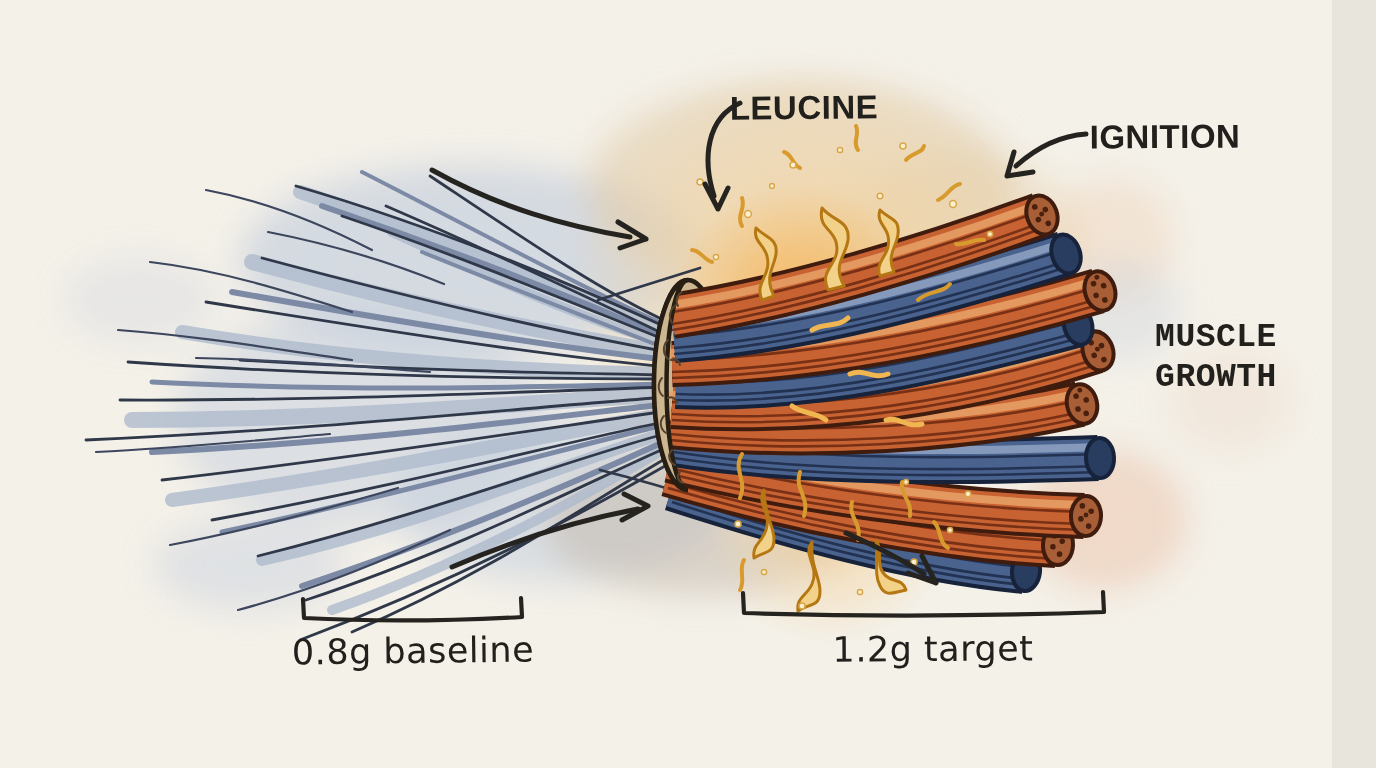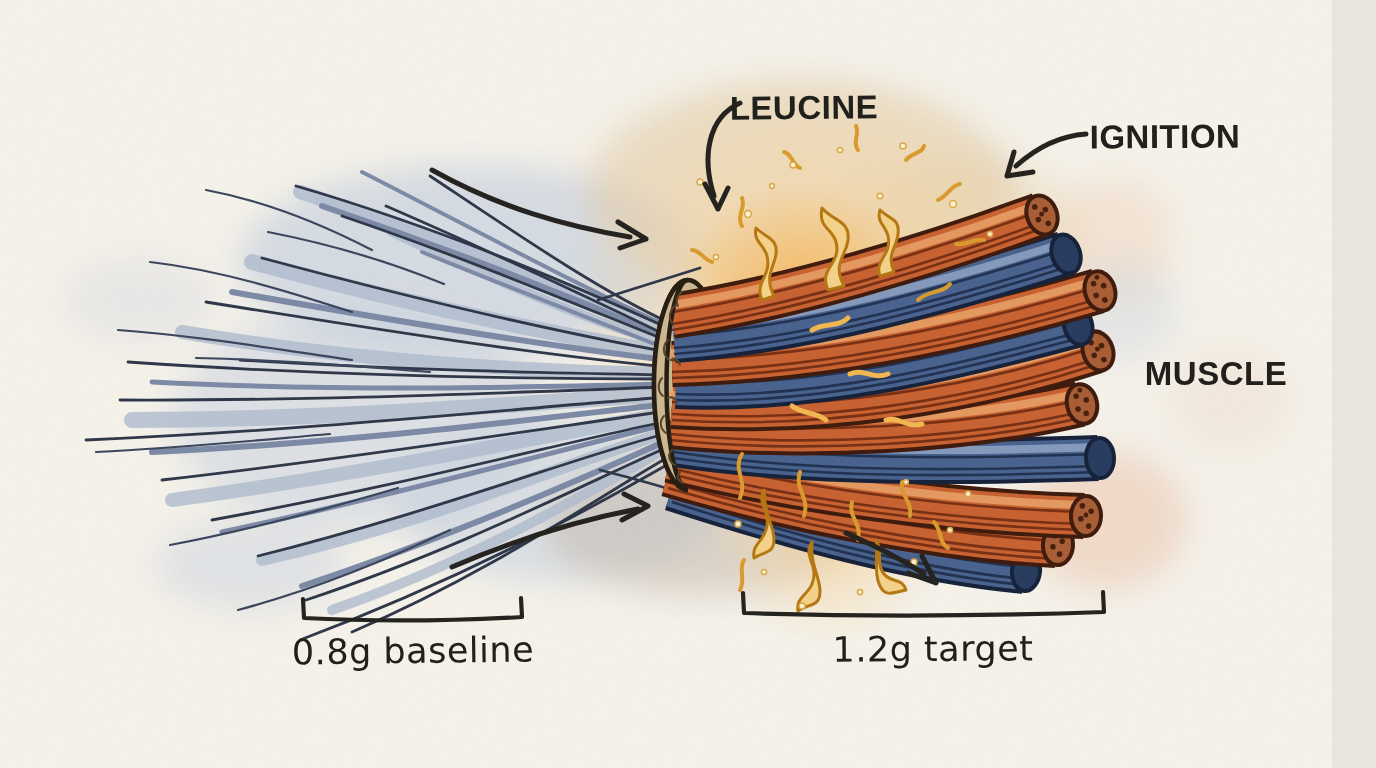--- a/index.html
+++ b/index.html
@@ -5,21 +5,21 @@
   html,body{margin:0;padding:0;background:#e8e5dd;}
   .stage{position:relative;width:1332px;height:768px;overflow:hidden;
          background:var(--paper,#f6f3eb);font-family:"Liberation Sans",sans-serif;}
   .stage svg{position:absolute;left:0;top:0;}
   .label{position:absolute;color:var(--ink,#22201c);text-align:center;user-select:none;}
   .caps{font-weight:700;font-size:33px;line-height:40px;letter-spacing:.5px;}
   .hand{font-family:"DejaVu Sans",sans-serif;font-size:35px;font-weight:400;letter-spacing:.5px;}
   #lbl-leucine{left:704px;top:88px;width:200px;transform:rotate(-.6deg);}
   #lbl-ignition{left:1065px;top:117px;width:200px;transform:rotate(-.4deg);}
   #lbl-anabolic{left:60px;top:344px;width:250px;}
-  #lbl-growth{left:1116px;top:354px;width:200px;}
+  #lbl-growth{left:1116px;top:318px;width:200px;font-family:Liberation Mono, monospace;}
   #lbl-baseline{left:263px;top:631px;width:300px;transform:rotate(-.7deg);}
   #lbl-target{left:783px;top:629px;width:300px;transform:rotate(-.4deg);}
 
   
   .wash{stroke:none;}
   
   .fu{stroke:#aebacd;stroke-width:14;fill:none;stroke-linecap:round;opacity:.8;}
   .fm{stroke:#7b89a6;stroke-width:6;fill:none;stroke-linecap:round;}
   .fd{stroke:#2c3547;stroke-width:2.8;fill:none;stroke-linecap:round;}
   .ft{stroke:#39435a;stroke-width:2.2;fill:none;stroke-linecap:round;}
@@ -389,20 +389,21 @@
 </svg>
 
 <div class="label caps" id="lbl-leucine">
   <span>LEUCINE</span>
 </div>
 <div class="label caps" id="lbl-ignition">
   <span>IGNITION</span>
 </div>
 <div class="label caps" id="lbl-growth">
   <div>MUSCLE</div>
+  <div>GROWTH</div>
 </div>
 <div class="label hand" id="lbl-baseline">
   <span>0.8g baseline</span>
 </div>
 <div class="label hand" id="lbl-target">
   <span>1.2g target</span>
 </div>
 
 </div>
 

